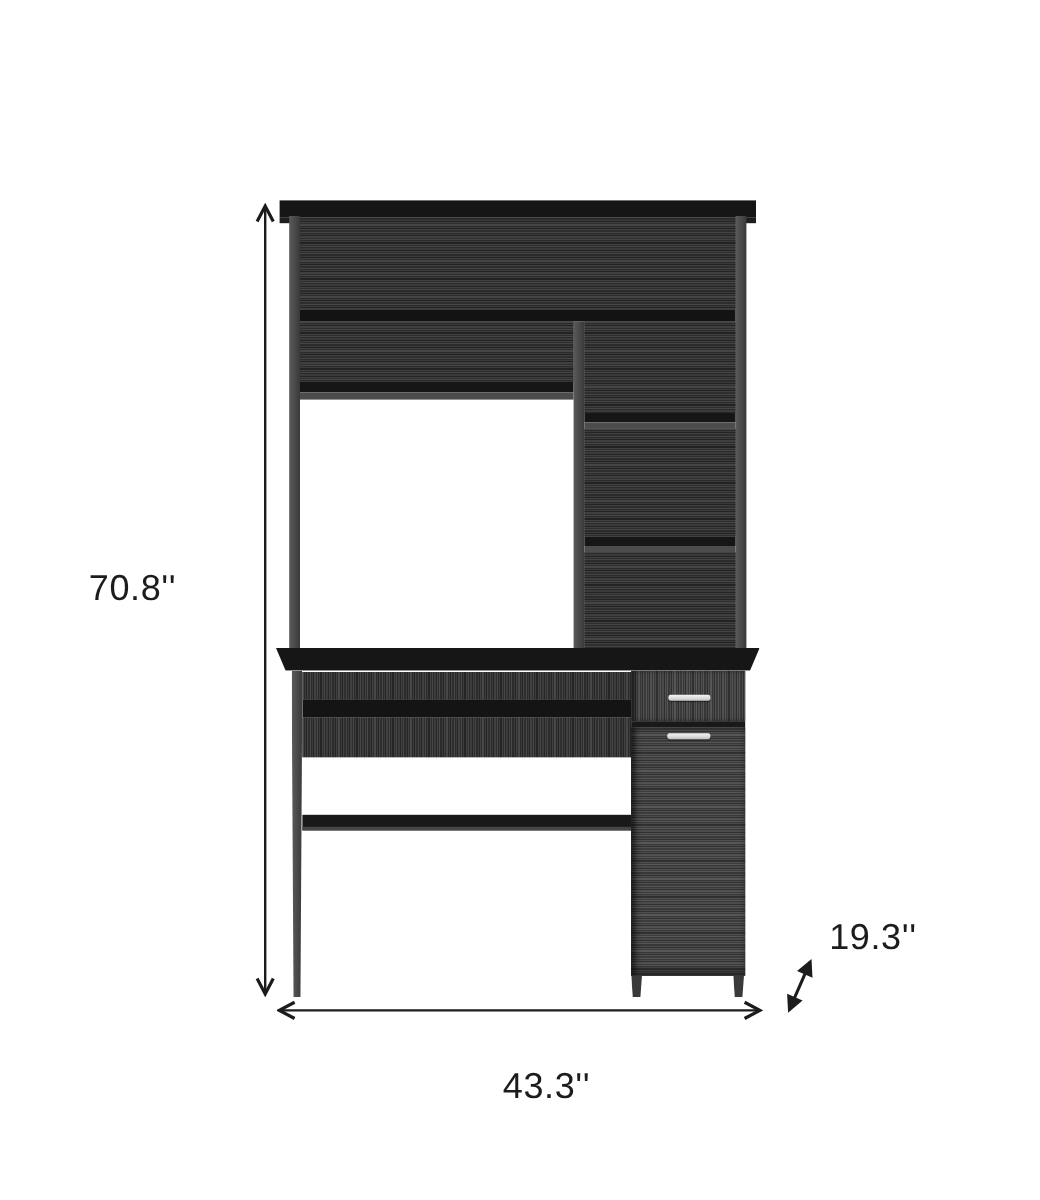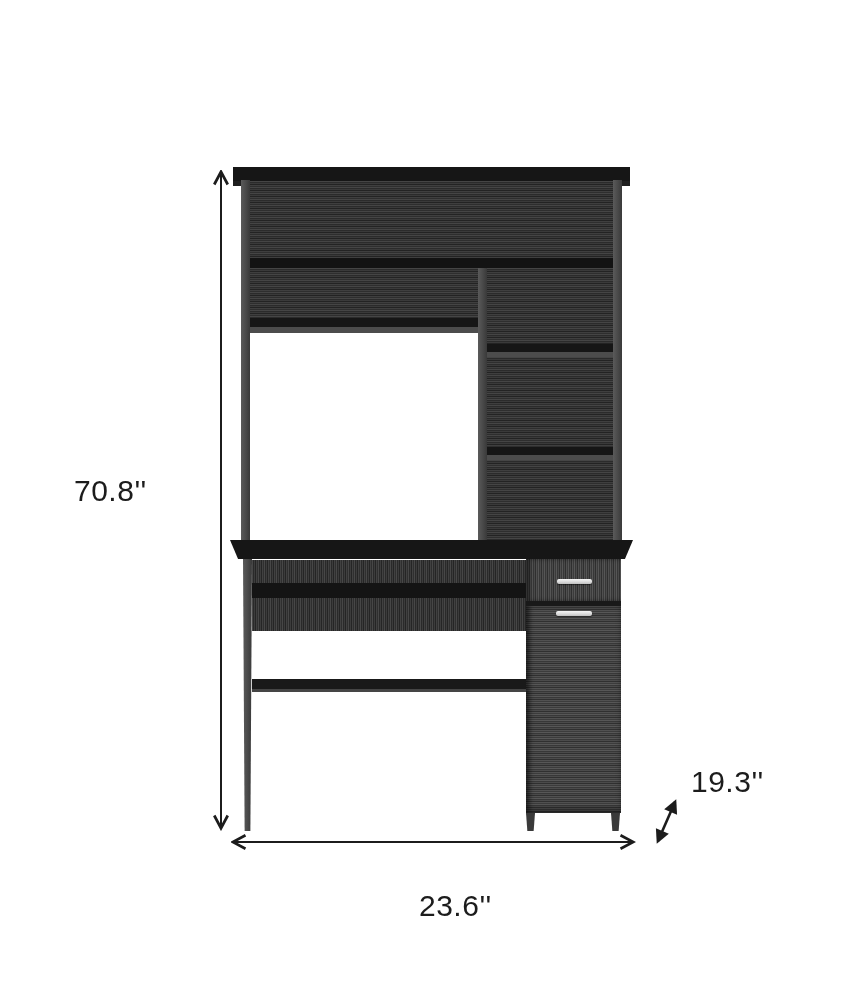--- a/index.html
+++ b/index.html
@@ -98,16 +98,16 @@
       <marker id="tri" viewBox="0 0 10 10" refX="7.5" refY="5" markerWidth="6" markerHeight="6" orient="auto-start-reverse">
         <path d="M0.5,0.5 L9.5,5 L0.5,9.5 Z" fill="#1c1c1c"></path>
       </marker>
     </defs>
     <line class="dim-line" x1="221" y1="174" x2="221" y2="826" stroke-width="2" marker-start="url(#chev)" marker-end="url(#chev)"></line>
     <line class="dim-line" x1="235" y1="842" x2="631" y2="842" stroke-width="2" marker-start="url(#chev)" marker-end="url(#chev)"></line>
     <line class="dim-line" x1="658" y1="841" x2="675" y2="802" stroke-width="2.6" marker-start="url(#tri)" marker-end="url(#tri)"></line>
   </svg>
 
   <div class="dim-label" style="left:74px;top:474px;">70.8''</div>
-  <div class="dim-label" style="left:419px;top:889px;">23.6''</div>
+  <div class="dim-label" style="left:419px;top:889px;">43.3''</div>
   <div class="dim-label" style="left:691px;top:765px;">19.3''</div>
 
 </div>
 
 </body></html>

